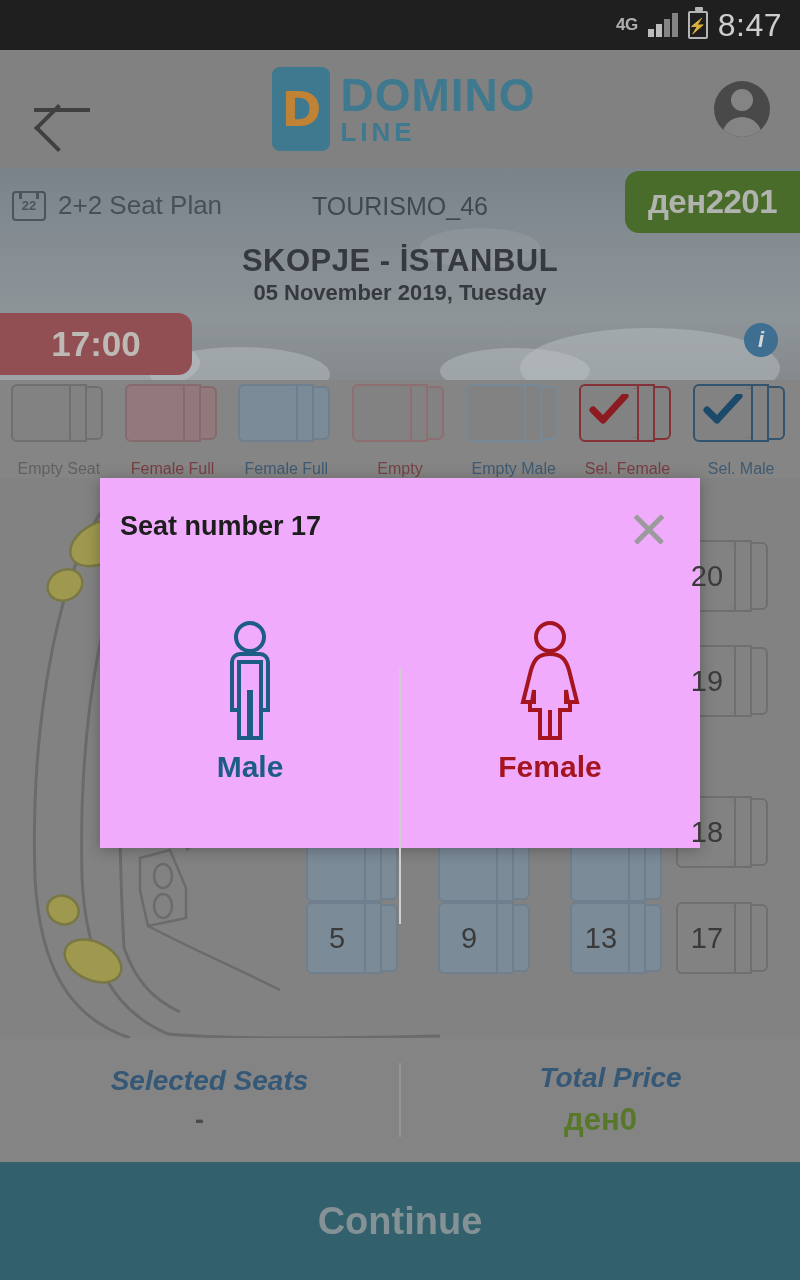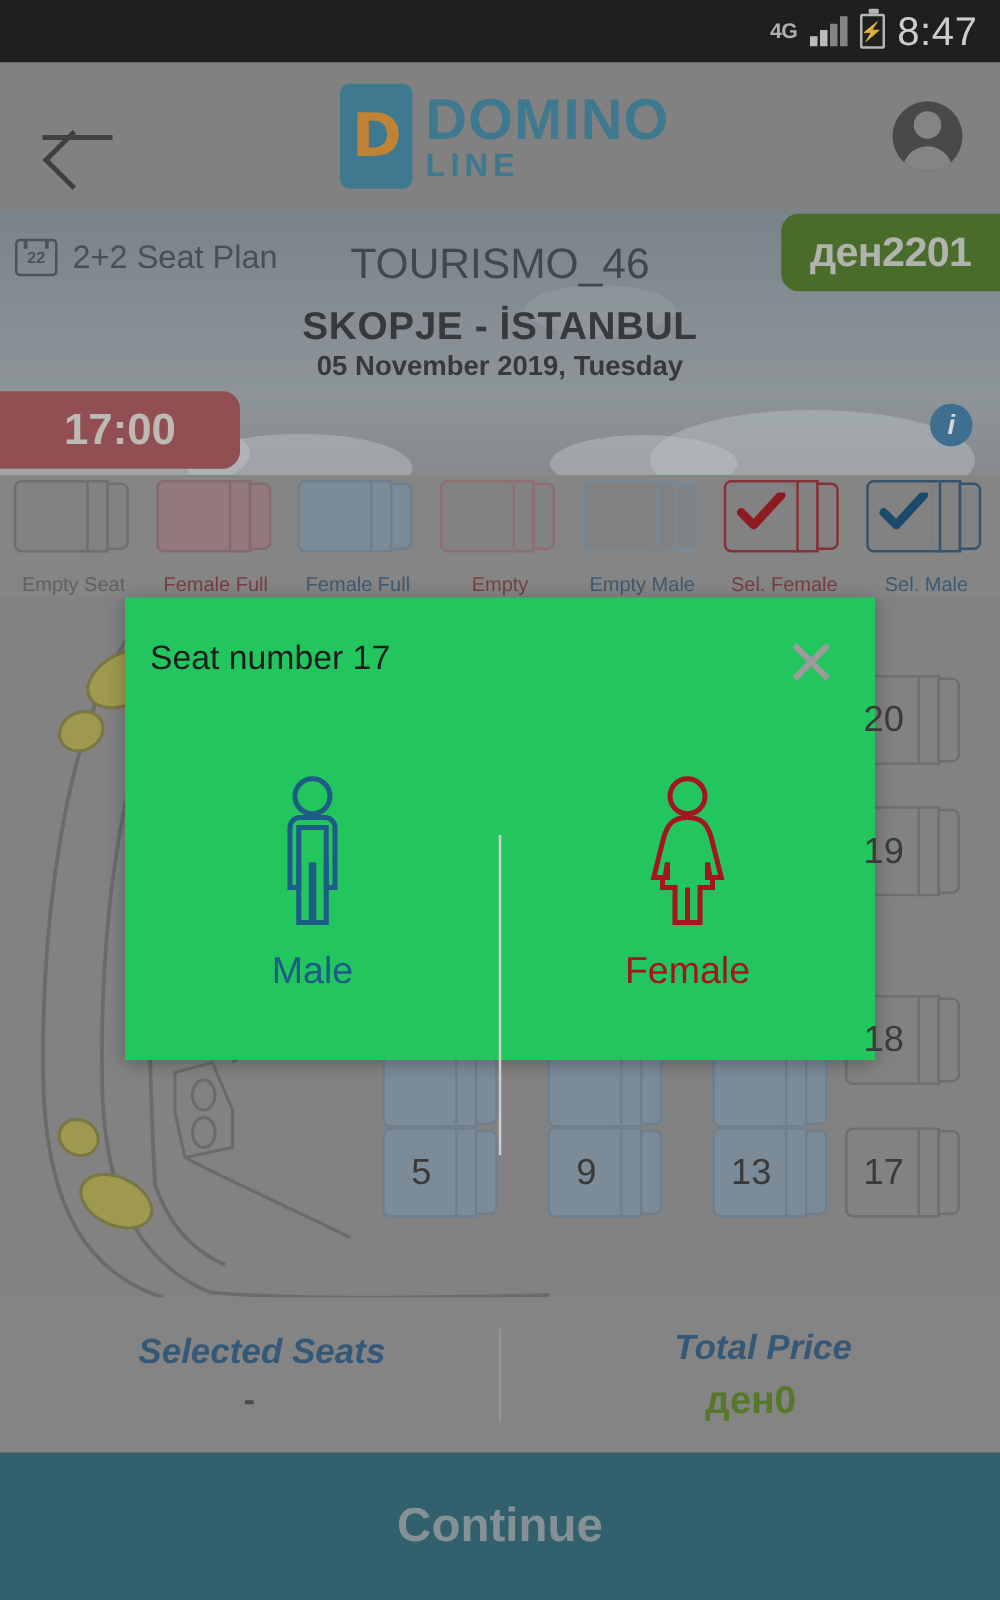--- a/index.html
+++ b/index.html
@@ -85,21 +85,21 @@
   }
   .seat-icon span{ font-size:13px; font-weight:bold; color:#3e4a52; }
   .seat-icon:before,.seat-icon:after{
     content:"";position:absolute;top:-2px;width:3px;height:8px;background:#3e4a52;
   }
   .seat-icon:before{left:5px;} .seat-icon:after{right:5px;}
   .seatplan-label{ font-size:26px; color:#3a444b; }
 
   .bus-code{
     position:absolute; left:0; right:0; top:24px; text-align:center;
-    font-size:34px; color:#2f3a42;
+    font-size:25px; color:#2f3a42;
   }
   .route{
     position:absolute; left:0; right:0; top:75px; text-align:center;
     font-size:31px; font-weight:bold; color:#20262b; letter-spacing:.5px;
   }
   .route-date{
     position:absolute; left:0; right:0; top:112px; text-align:center;
     font-size:22px; font-weight:bold; color:#20262b;
   }
   .price-badge{
@@ -207,38 +207,38 @@
   .continue{
     position:absolute; top:1162px; left:0; width:800px; height:118px;
     background:#1b5a6b; display:flex; align-items:center; justify-content:center;
   }
   .continue span{ font-size:38px; color:#8d9fa4; font-weight:bold; }
 
   
   .scrim{ position:absolute; inset:0; background:rgba(110,110,110,.28); }
   .modal{
     position:absolute; left:100px; top:478px; width:600px; height:370px;
-    background:#22c55e; box-shadow:0 2px 14px rgba(0,0,0,.28);
+    background:#f0abfc; box-shadow:0 2px 14px rgba(0,0,0,.28);font-weight:bold;
   }
   .modal-head{ position:relative; height:96px; }
   .modal-title{ position:absolute; left:20px; top:33px; font-size:27px; color:#1d1d1d;}
   .modal-close{
     position:absolute; right:30px; top:30px; width:42px; height:42px; cursor:pointer;
   }
   .modal-close:before,.modal-close:after{
     content:""; position:absolute; left:2px; top:19px; width:38px; height:4.5px; background:#9b9b9b; border-radius:1px;
   }
   .modal-close:before{ transform:rotate(45deg);}
   .modal-close:after{ transform:rotate(-45deg);}
   .modal-body{ position:relative; height:274px; display:flex; }
   .gender-opt{
     flex:1; display:flex; flex-direction:column; align-items:center; justify-content:flex-start;
     padding-top:46px; cursor:pointer;
   }
-  .gender-label{ font-size:30px; margin-top:20px; }
+  .gender-label{ font-size:30px; margin-top:10px; }
   .modal-div{
     position:absolute; left:299px; top:94px; width:2px; height:256px; background:#cfcfcf;
   }
 </style>
 </head>
 <body>
 
 <div class="statusbar">
   <span class="net-label">4G</span>
   <span class="bars">

